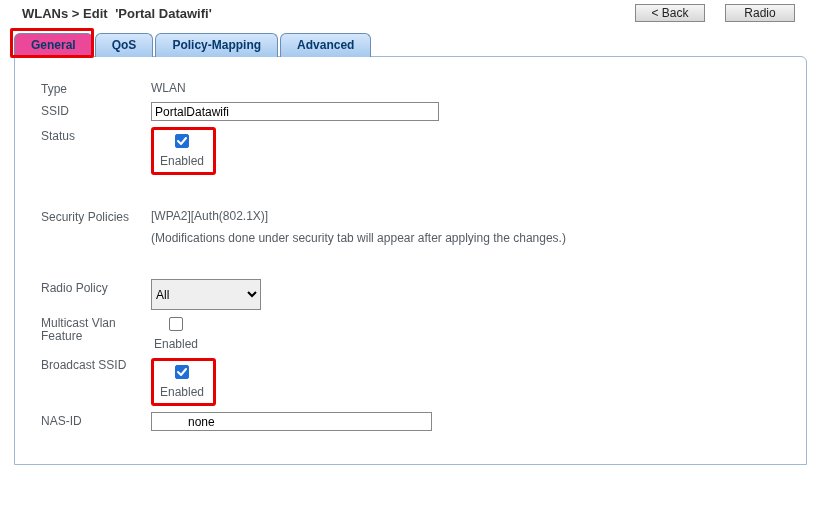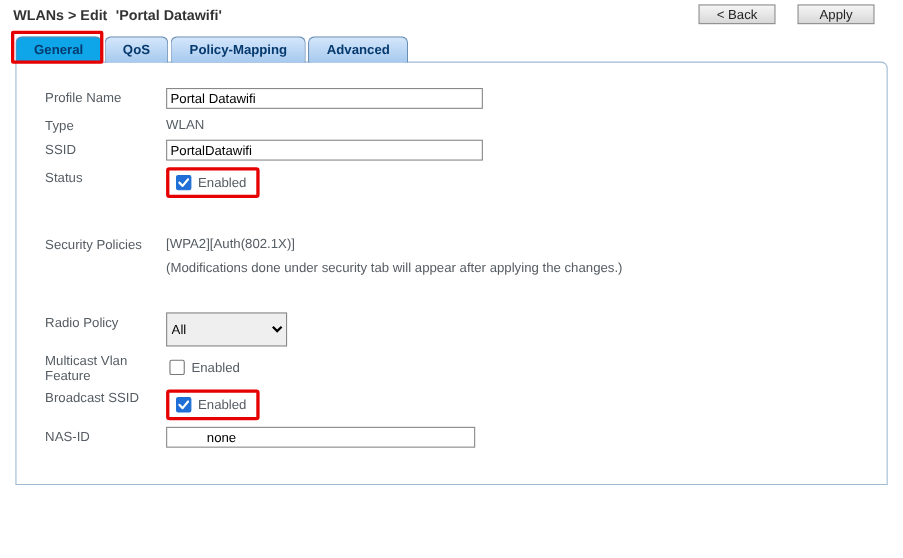--- a/index.html
+++ b/index.html
@@ -13,21 +13,21 @@
   .page {
     width: 821px;
     height: 507px;
     position: relative;
     box-sizing: border-box;
   }
   .header {
     display: flex;
     align-items: center;
     justify-content: space-between;
-    padding: 4px 10px 10px 12px;
+    padding: 4px 10px 10px 22px;
     gap: 48px;
   }
   .title {
     font-size: 13px;
     color: #333;
   }
   .title .b1 { font-weight: bold; }
   .title .b2 { font-weight: bold; }
   .title .name { font-weight: bold; margin-left:4px;}
   .btns { display:flex; gap:20px; margin-right:16px;}
@@ -57,21 +57,21 @@
     background:linear-gradient(#d4e6fb,#a6c9ee);
     color:#063a6e;
     font-weight:bold;
     font-size:12px;
     margin-right:2px;
     cursor:pointer;
     position:relative;
     top:1px;
   }
   .tab.active {
-    background:#0ea5e9;
+    background:#ec4899;
     color:#063a6e;
     border-bottom:1px solid #fff;
   }
   .tab-highlight {
     position:absolute;
     border:3px solid #e60000;
     border-radius:2px;
     pointer-events:none;
     box-sizing:border-box;
   }
@@ -84,21 +84,21 @@
     box-sizing:border-box;
     position:relative;
     z-index:1;
   }
   table.form { border-collapse:collapse; }
   table.form td { padding:3px 6px; vertical-align:middle; font-size:12px; color:#555c63;}
   table.form td.lbl { width:90px; padding-right:14px; vertical-align:top; padding-top:5px;}
   table.form td.lbl2 { vertical-align:top; padding-top:4px;}
   input[type=text].wide { width:280px; height:17px; border:1px solid #888; font-family:inherit; font-size:12px; padding:0 3px;}
   select.sel { border:1px solid #888; font-family:inherit; font-size:12px; height:31px; }
-  .chk-wrap { display:inline-flex; align-items:center; gap:6px; padding:1px 3px;}
+  .chk-wrap { display:inline-flex; align-items:center; gap:6px; padding:1px 3px;flex-direction:column;}
   .chk {
     width:14px; height:14px; border:1px solid #777; border-radius:2px; display:inline-flex;
     align-items:center; justify-content:center; box-sizing:border-box; background:#fff; cursor:pointer;
   }
   .chk.checked { background:#1f6fd6; border-color:#1f6fd6; }
   .chk.checked svg { display:block; }
   .chk svg { display:none; }
   .red-box {
     border:3px solid #e60000;
     border-radius:3px;
@@ -115,39 +115,35 @@
 <div class="page">
   <div class="header">
     <div class="title">
       <span class="b1">WLANs</span>
       <span class="b1">&gt;</span>
       <span class="b2">Edit</span>
       <span class="name">'Portal Datawifi'</span>
     </div>
     <div class="btns">
       <button class="btn">&lt; Back</button>
-      <button class="btn">Apply</button>
+      <button class="btn">Radio</button>
     </div>
   </div>
 
   <div class="tabs" style="position:relative;">
     <div class="tab active" id="tab-general">General</div>
     <div class="tab">QoS</div>
     <div class="tab">Policy-Mapping</div>
     <div class="tab">Advanced</div>
     <div class="tab-highlight" style="left:-4px; top:-4px; width:84px; height:30px;"></div>
   </div>
 
   <div class="panel">
     <table class="form">
       <tbody>
-          <tr>
-        <td class="lbl">Profile Name</td>
-        <td><input type="text" class="wide" value="Portal Datawifi" style=""></td>
-      </tr>
       <tr>
         <td class="lbl">Type</td>
         <td>WLAN</td>
       </tr>
       <tr>
         <td class="lbl">SSID</td>
         <td><input type="text" class="wide" value="PortalDatawifi" style=""></td>
       </tr>
       <tr>
         <td class="lbl">Status</td>

